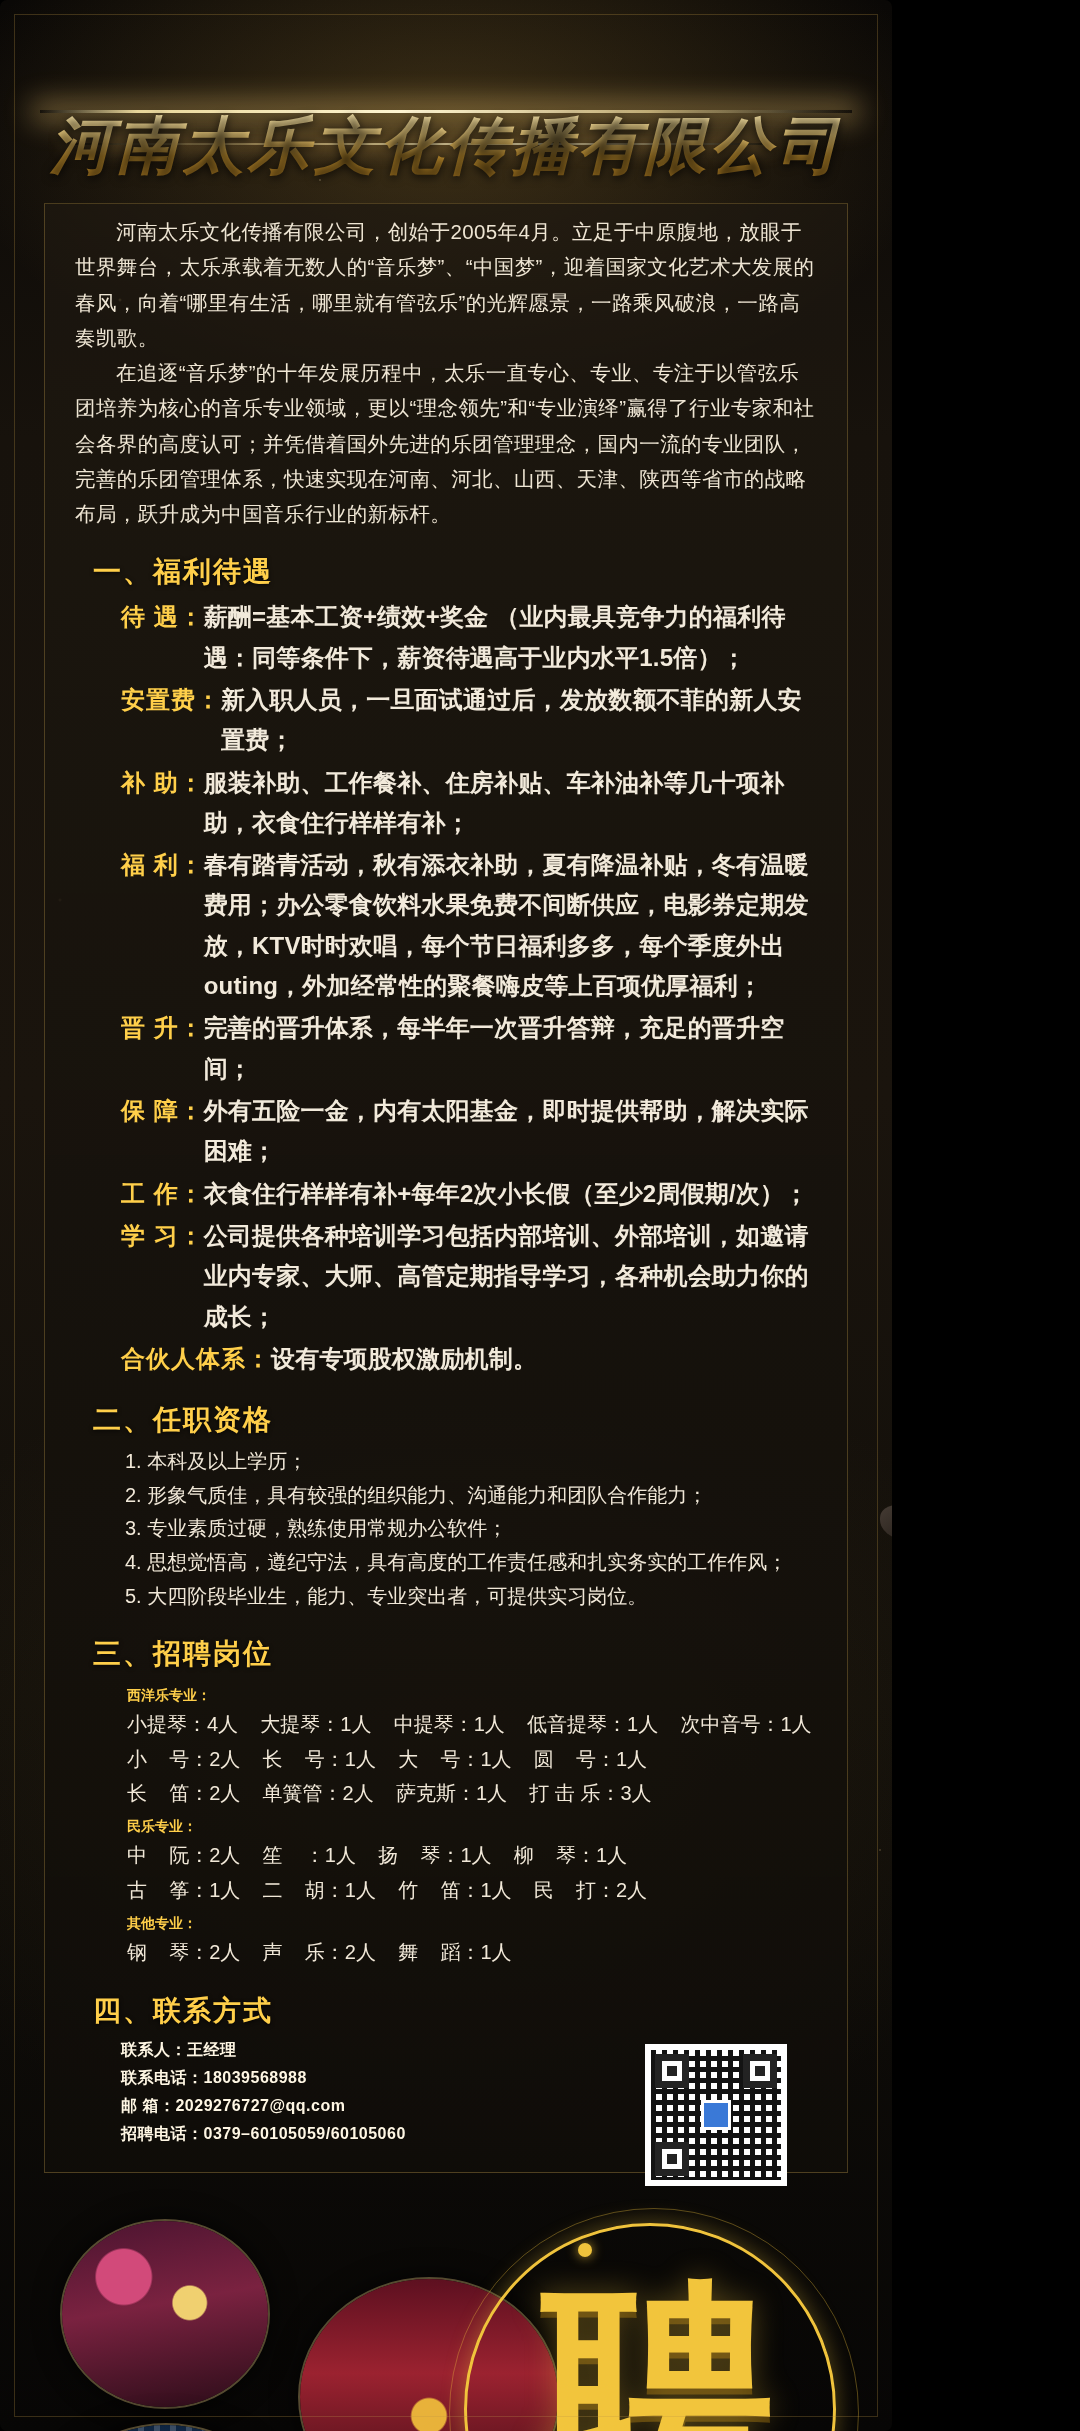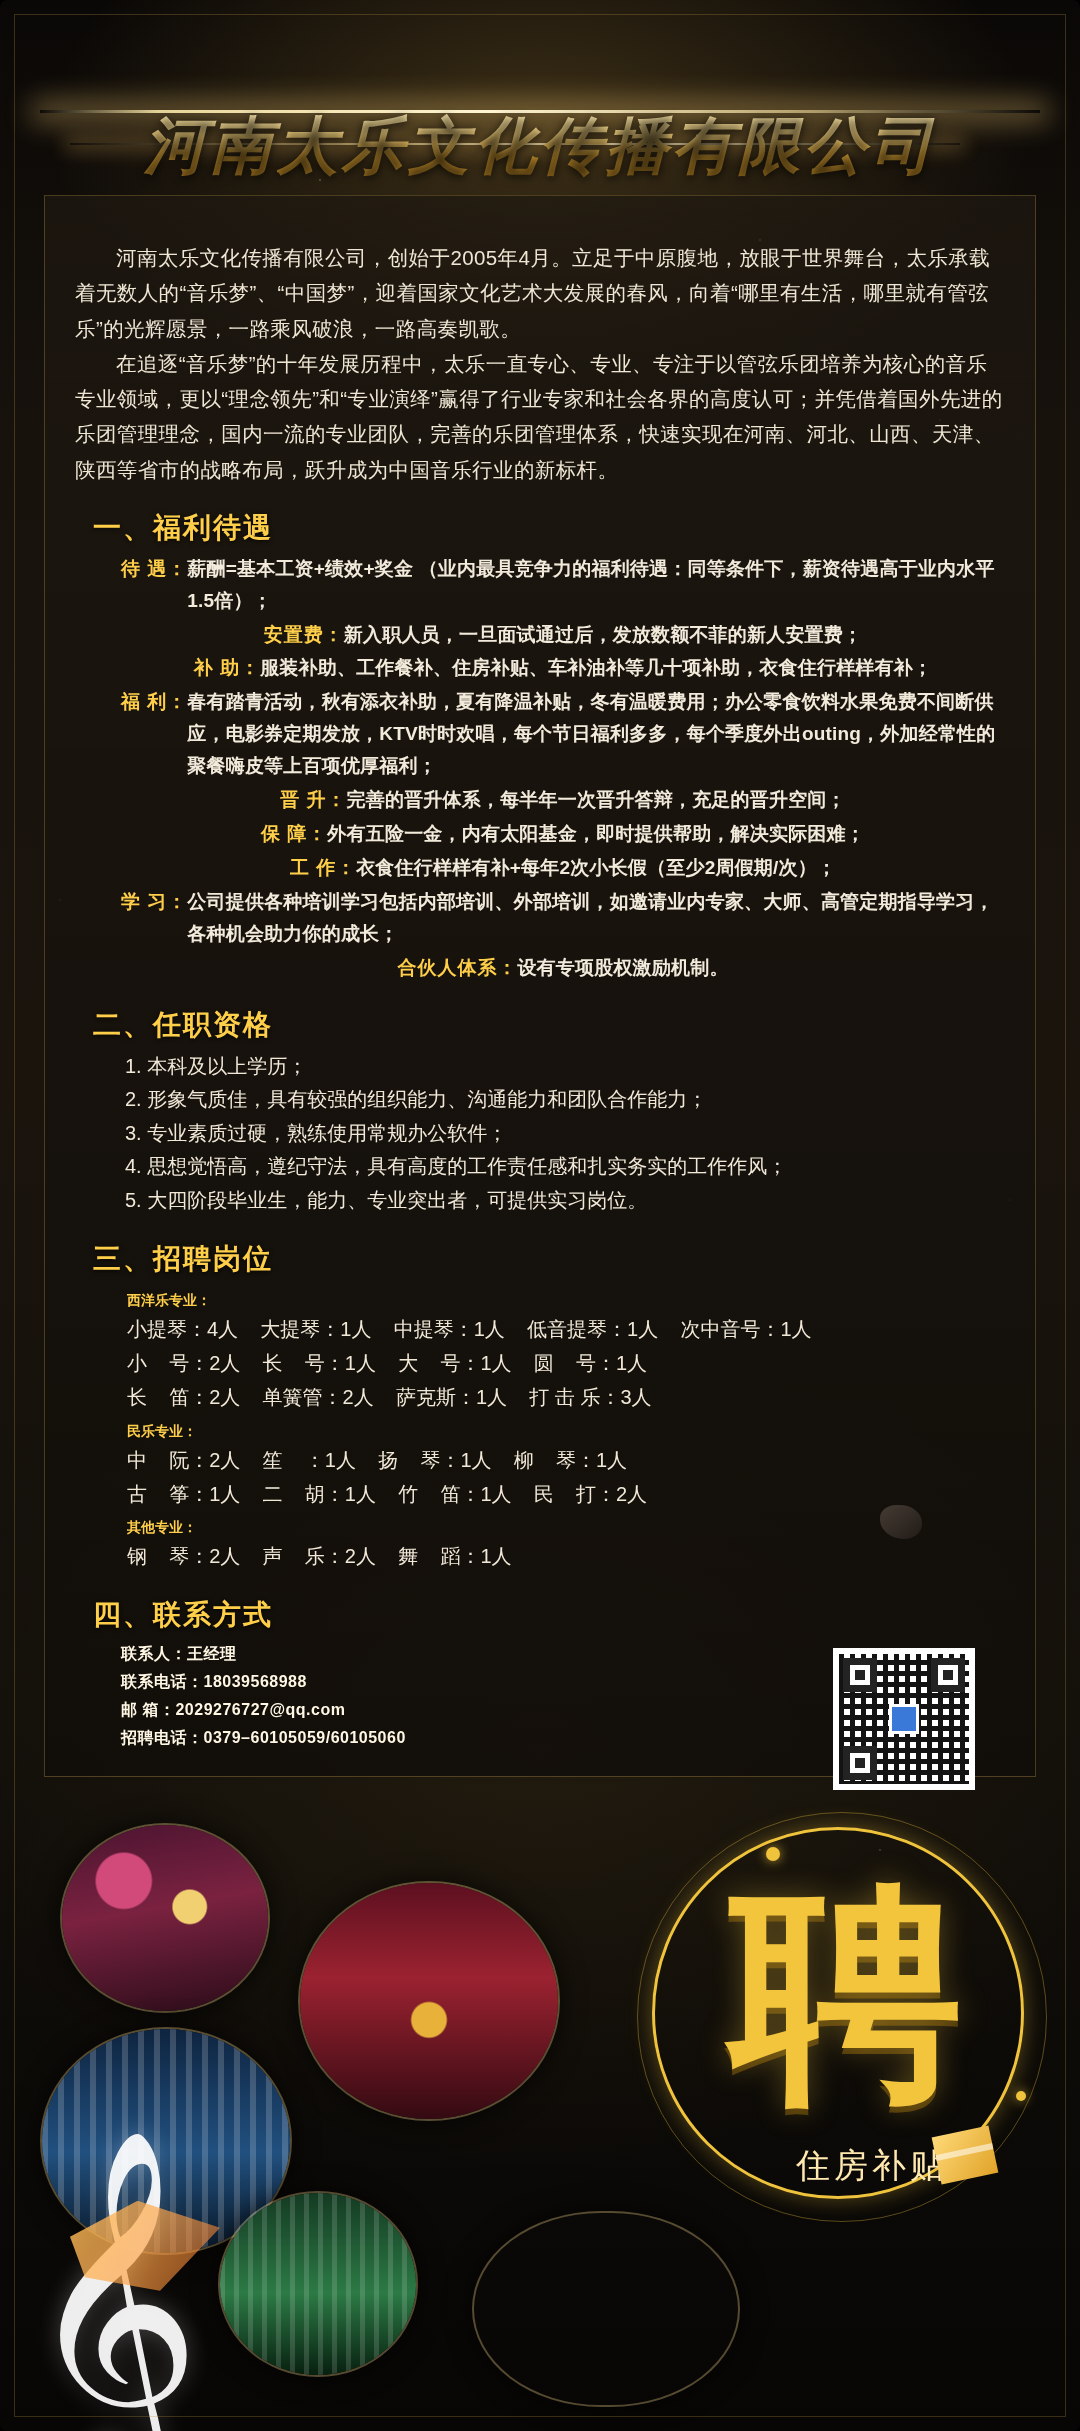--- a/index.html
+++ b/index.html
@@ -4,21 +4,21 @@
 <style>
   * { box-sizing: border-box; margin: 0; padding: 0; }
   html, body {
     width: 1080px;
     height: 2431px;
     background: #000;
     font-family: "Liberation Sans", sans-serif;
   }
   #poster {
     position: relative;
-    width: 1080px;
+    width: 892px;
     height: 2431px;
     overflow: hidden;
     background:
       radial-gradient(ellipse 700px 400px at 50% 130px, rgba(180,140,60,0.28), rgba(0,0,0,0) 70%),
       radial-gradient(ellipse 900px 600px at 50% 1750px, rgba(90,70,30,0.22), rgba(0,0,0,0) 70%),
       linear-gradient(180deg, #0a0806 0%, #17120c 18%, #1a140d 45%, #120f0a 70%, #070605 100%);
     border-radius: 7px;
   }
   
   #poster:before {
@@ -80,22 +80,22 @@
     background-clip: text;
     color: transparent;
     -webkit-text-fill-color: transparent;
     text-shadow: 0 2px 10px rgba(0,0,0,0.8);
     white-space: nowrap;
   }
 
   
   .card {
     position: relative;
-    margin: 0 44px;
-    padding: 44px 30px 24px 30px;
+    margin: 8px 44px;
+    padding: 10px 30px 24px 30px;
     background: linear-gradient(180deg, rgba(30,24,16,0.72) 0%, rgba(22,18,12,0.78) 50%, rgba(16,13,9,0.80) 100%);
     border: 1px solid rgba(180,145,70,0.35);
     z-index: 5;
     color: #f0e6d2;
   }
   .intro p {
     font-size: 20.5px;
     line-height: 1.72;
     text-indent: 2em;
     color: #efe6d4;
@@ -106,21 +106,21 @@
   .section-title {
     color: #ffcf4a;
     font-size: 28px;
     font-weight: 700;
     letter-spacing: 2px;
     padding-left: 18px;
     text-shadow: 0 1px 4px rgba(0,0,0,0.8);
   }
   .section-body { padding: 6px 0 0 46px; }
 
-  .kv { display: flex; font-size: 19px; line-height: 1.68; margin-bottom: 2px; justify-content: center; }
+  .kv { display: flex; font-size: 24px; line-height: 1.68; margin-bottom: 2px; }
   .kv .k {
     color: #ffcf4a;
     font-weight: 700;
     white-space: nowrap;
     flex: 0 0 auto;
     letter-spacing: 1px;
   }
   .kv .v { color: #f2eadb; font-weight: 700; letter-spacing: 0.2px; }
 
   .numlist { padding-left: 4px; }

